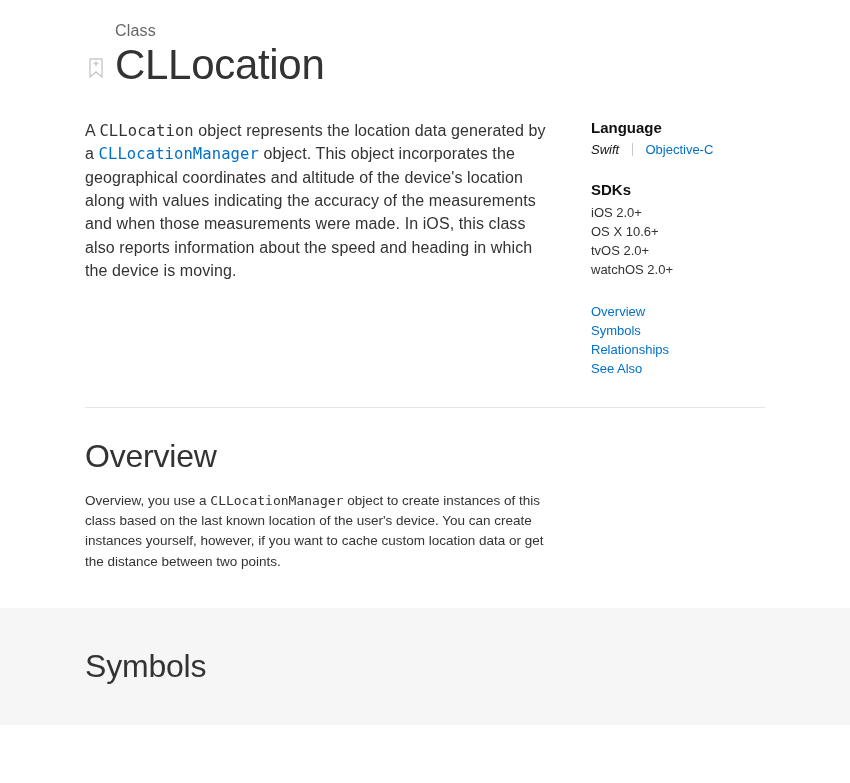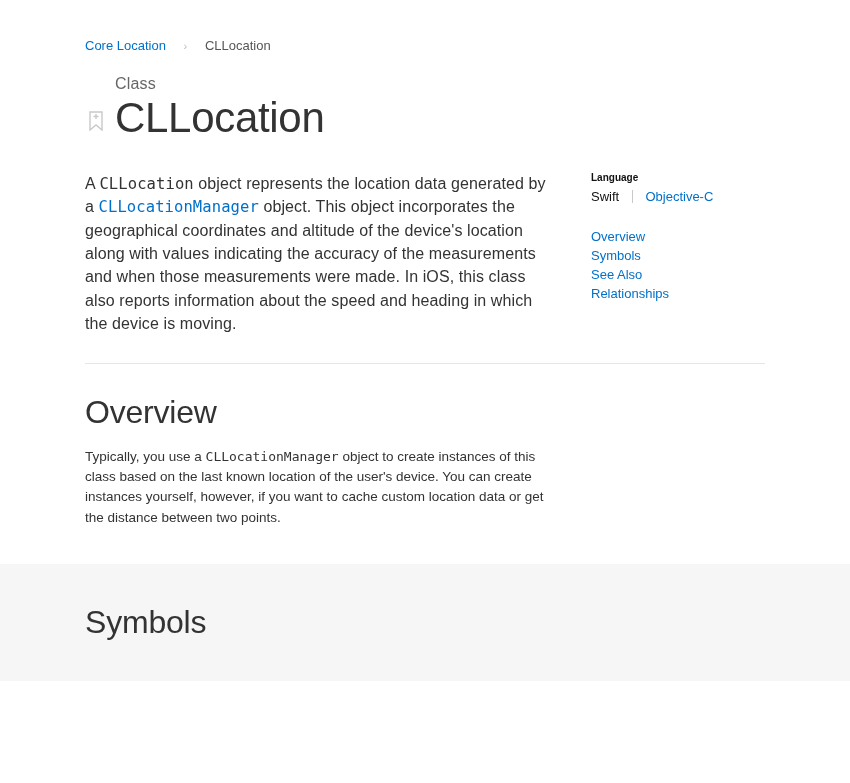--- a/index.html
+++ b/index.html
@@ -18,48 +18,43 @@
   .title { font-size:42px; font-weight:400; letter-spacing:-.3px; margin-top:1px; }
   .bookmark { position:absolute; left:58px; top:58px; color:#c9c9c9; }
 
   .cols { display:flex; padding:30px 61px 0 85px; gap:40px; }
   .main { flex:1 1 auto; max-width:470px; }
   .side { flex:0 0 198px; font-size:13px; }
 
   .intro { font-size:16px; line-height:1.45; color:#333; letter-spacing:.1px; }
   .intro .code { font-size:15.5px; }
 
-  .side h4 { font-size:10px; font-weight:600; margin-bottom:6px; color:#111; }
+  .side h4 { font-size:15px; font-weight:600; margin-bottom:6px; color:#111; }
   .lang-row { margin-bottom:24px; }
-  .lang-sel { font-weight:400; color:#111; }
+  .lang-sel { font-weight:400; color:#111;font-style:italic; }
   .lang-div { display:inline-block; width:1px; height:13px; background:#c9c9c9;
               margin:0 9px; vertical-align:-2px; }
   .sdk-list { line-height:1.45; margin-bottom:24px; color:#333; }
   .otp-list { line-height:1.45; }
 
   hr.soft { border:0; border-top:1px solid #e6e6e6; margin:28px 85px 0 85px; }
 
   .section { padding:30px 85px 0 85px; }
   .section h2 { font-size:32px; font-weight:400; letter-spacing:-.2px; margin-bottom:16px; }
   .section p  { font-size:13.5px; line-height:1.5; color:#333; margin-bottom:14px; max-width:460px; }
   .section .code { font-size:13px; }
 
   .symbols-band { background:#f6f6f6; margin-top:36px; padding:40px 85px 40px 85px; }
   .symbols-band h2 { font-size:32px; font-weight:400; letter-spacing:-.2px; }
 </style>
 </head>
 <body>
 
 <div class="page">
 
-  <div class="breadcrumb">
-    <a class="link" href="#">Core Location</a>
-    <span class="sep">›</span>
-    <span>CLLocation</span>
-  </div>
 
   <div class="title-block">
     <span class="bookmark">
       <svg width="16" height="20" viewBox="0 0 16 20" fill="none" stroke="currentColor" stroke-width="1.4">
         <path d="M2 1h12v18l-6-5-6 5z"></path>
           <path d="M8 3v5M5.5 5.5h5"></path>
       </svg>
     </span>
     <div class="eyebrow">Class</div>
     <h1 class="title">CLLocation</h1>
@@ -72,36 +67,45 @@
       </p>
     </div>
     <aside class="side">
       <div class="lang-row">
         <h4>Language</h4>
         <span class="lang-sel">Swift</span>
         <span class="lang-div"></span>
         <a href="#" class="link">Objective-C</a>
       </div>
       <div>
+        <h4>SDKs</h4>
+        <div class="sdk-list">
+          <div>iOS 2.0+</div>
+          <div>OS X 10.6+</div>
+          <div>tvOS 2.0+</div>
+          <div>watchOS 2.0+</div>
+        </div>
+      </div>
+      <div>
         <div class="otp-list">
           <div><a href="#" class="link">Overview</a></div>
           <div><a href="#" class="link">Symbols</a></div>
+          <div><a href="#" class="link">Relationships</a></div>
           <div><a href="#" class="link">See Also</a></div>
-          <div><a href="#" class="link">Relationships</a></div>
         </div>
       </div>
     </aside>
   </div>
 
   <hr class="soft">
 
   <section class="section">
     <h2>Overview</h2>
     <p>
-      <span>Typically, you use a </span><code class="code">CLLocationManager</code><span> object to create instances of this class based on the last known location of the user's device. You can create instances yourself, however, if you want to cache custom location data or get the distance between two points.</span>
+      <span>Overview, you use a </span><code class="code">CLLocationManager</code><span> object to create instances of this class based on the last known location of the user's device. You can create instances yourself, however, if you want to cache custom location data or get the distance between two points.</span>
     </p>
   </section>
 
   <section class="symbols-band">
     <h2>Symbols</h2>
 
   </section>
 
 </div>
 

